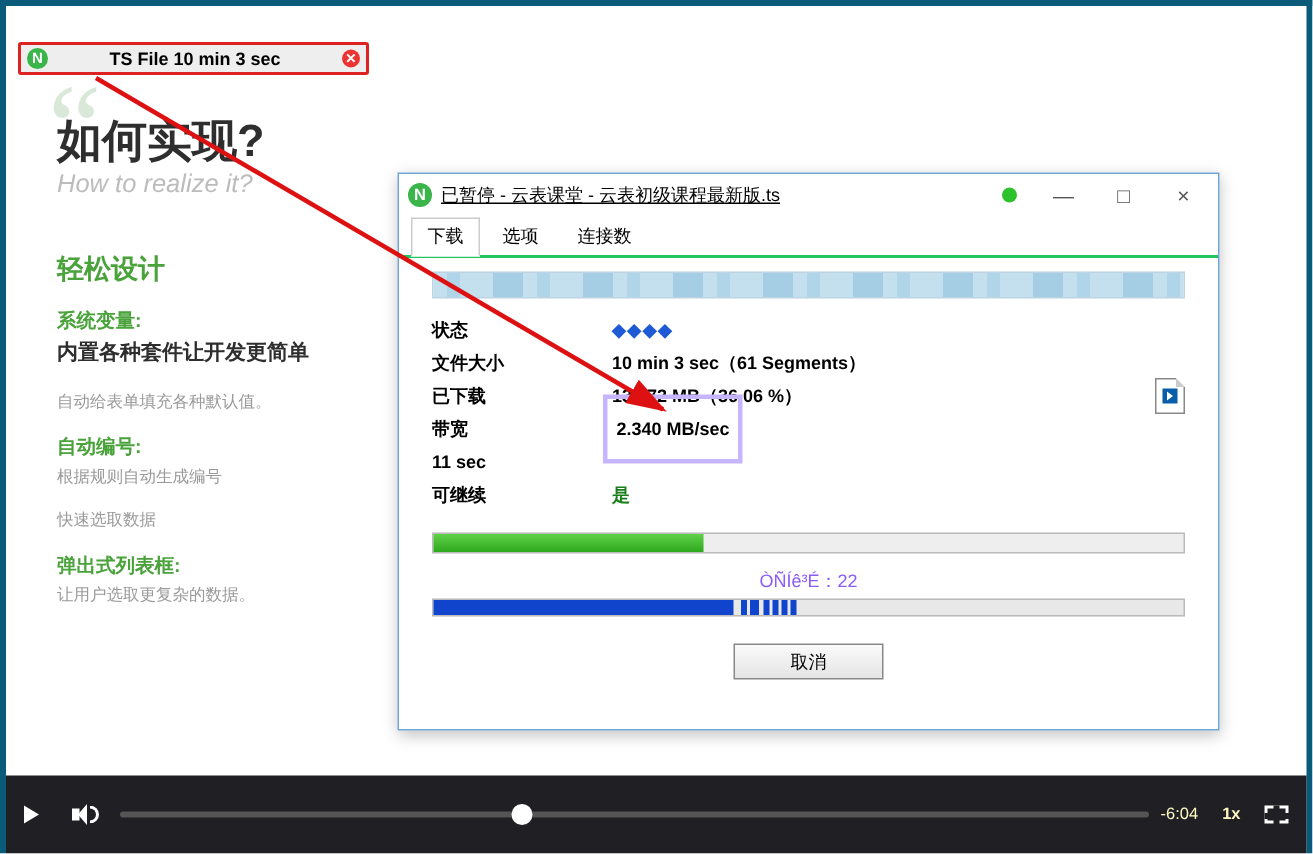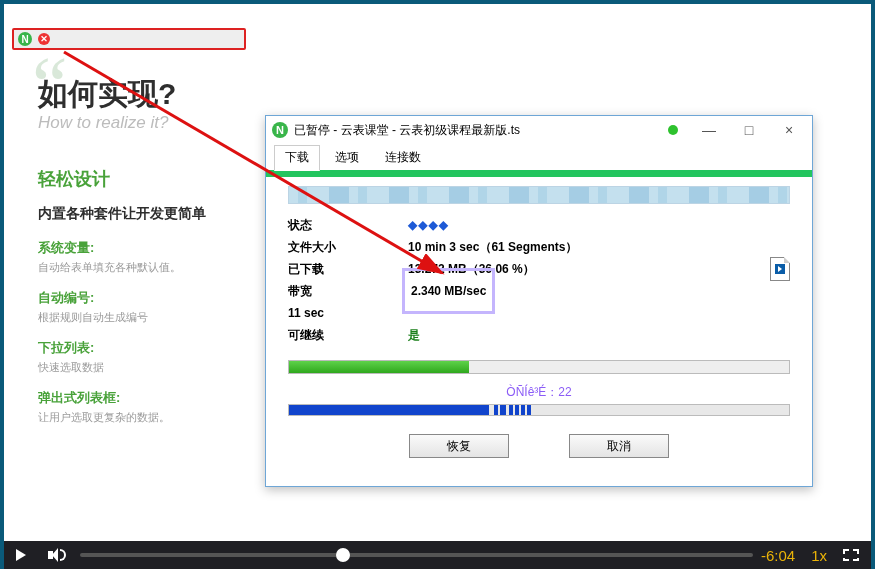--- a/index.html
+++ b/index.html
@@ -2,21 +2,21 @@
 <html><head>
 <meta charset="utf-8">
 <style>
   * { box-sizing: border-box; margin: 0; padding: 0; font-family: "Microsoft YaHei", "PingFang SC", Arial, sans-serif; }
   body { width: 875px; height: 569px; background: #fff; position: relative; overflow: hidden; }
 
   .viewport { position: absolute; inset: 0; border: 4px solid #0a5a7a; border-bottom: none; background:#fff; }
   .viewport-inner { width:100%; height:100%; position:relative; }
 
   
-  .video-bar { position:absolute; left:0; right:0; bottom:0; height:28px; background:#1f1f24; display:flex; align-items:center; color:#eab308; font-size:15px; }
+  .video-bar { position:absolute; left:0; right:0; bottom:0; height:52px; background:#1f1f24; display:flex; align-items:center; color:#fef9c3; font-size:11px; }
   .vb-btn { width:34px; height:40px; display:flex; align-items:center; justify-content:center; cursor:pointer; }
   .vb-tri { width:0; height:0; border-left:10px solid #fff; border-top:6px solid transparent; border-bottom:6px solid transparent; }
   .vb-vol { width:14px; height:14px; position:relative; }
   .vb-vol:before { content:""; position:absolute; left:0; top:3px; width:5px; height:8px; background:#fff; }
   .vb-vol:after { content:""; position:absolute; left:4px; top:0; width:0; height:0; border-right:6px solid #fff; border-top:7px solid transparent; border-bottom:7px solid transparent; }
   .vb-arc { position:absolute; left:12px; top:1px; width:6px; height:12px; border:2px solid #fff; border-left:none; border-radius:0 12px 12px 0; }
   .seek { flex:1; height:4px; background:#555; margin:0 8px; position:relative; border-radius:2px; }
   .seek-knob { position:absolute; left:38%; top:-5px; width:14px; height:14px; border-radius:50%; background:#fff; }
   .vb-right { margin-left:auto; display:flex; align-items:center; gap:16px; padding-right:12px; }
   .vb-fs { width:16px; height:12px; border:2px solid #fff; position:relative; }
@@ -40,24 +40,24 @@
   .tab-pill .txt { flex:1; text-align:center; }
   .close-dot { width:12px; height:12px; border-radius:50%; background:#e33; color:#fff; display:flex; align-items:center; justify-content:center; font-size:9px; }
 
   
   .arrow { position:absolute; left:40px; top:44px; z-index:12; pointer-events:none; }
 
   
   .dialog { position:absolute; left:261px; top:111px; width:548px; height:372px; background:#fff; border:1px solid #6ea6d6; box-shadow:0 3px 10px rgba(0,0,0,.25); z-index:5; }
   .titlebar { height:28px; display:flex; align-items:center; padding:0 6px; font-size:12px; gap:6px; }
   .titlebar .n-ico { width:16px; height:16px; font-size:11px; }
-  .title { flex:1; white-space:nowrap; overflow:hidden; }
+  .title { flex:1; white-space:nowrap; overflow:hidden;text-decoration:underline; }
   .green-dot { width:10px; height:10px; border-radius:50%; background:#2ec22e; margin-right:8px; }
   .win-btn { width:34px; height:20px; display:flex; align-items:center; justify-content:center; color:#555; font-size:14px; cursor:pointer; }
-  .tabs { display:flex; padding-left:8px; gap:4px; font-size:12px; border-bottom:7px solid #22c55e; }
+  .tabs { display:flex; padding-left:8px; gap:4px; font-size:12px; border-bottom:2px solid #22c55e; }
   .tab { padding:3px 10px 4px; border:1px solid transparent; border-bottom:none; position:relative; top:1px; cursor:pointer; }
   .tab.active { background:#fff; border-color:#ccc; border-bottom:1px solid #fff; }
   .dlg-body { padding:9px 22px 10px; font-size:12px; }
   .url-bar { height:18px; background:repeating-linear-gradient(90deg,#c4e0ee 0 9px,#b0d5e8 9px 18px,#c4e0ee 18px 40px,#a5cde4 40px 60px); border:1px solid #bcd4e4; margin-bottom:10px; filter:blur(.3px); }
   .row { display:flex; align-items:center; height:22px;font-weight:bold; }
   .lab { width:120px; }
   .val { flex:1; }
   .bw-box { border:3px solid #c4b5fd; padding:13px 6px; display:inline-block; margin-left:-6px; }
   .diamonds { color:#1e5ad6; letter-spacing:1px; }
   .file-ico { width:20px; height:24px; border:1px solid #888; display:flex; align-items:center; justify-content:center; position:relative; background:#fff; margin-left:auto; }
@@ -77,34 +77,34 @@
 
 <div class="viewport">
 <div class="viewport-inner">
 
   <div class="slide">
     <div class="quotes">“</div>
     <div class="h1">如何实现?</div>
     <div class="h1-sub">How to realize it?</div>
     <div class="section">
       <div class="sec-title">轻松设计</div>
+      <div class="sec-h">系统变量:</div>
       <div class="sec-h" style="color:#2e2e2e;font-size:14px;margin-bottom:16px;">内置各种套件让开发更简单</div>
-      <div class="sec-h">系统变量:</div>
       <div class="sec-d">自动给表单填充各种默认值。</div>
       <div class="sec-h">自动编号:</div>
       <div class="sec-d">根据规则自动生成编号</div>
-      <div class="sec-h">下拉列表:</div>
       <div class="sec-d">快速选取数据</div>
       <div class="sec-h">弹出式列表框:</div>
       <div class="sec-d">让用户选取更复杂的数据。</div>
     </div>
   </div>
 
   <div class="tab-pill">
     <span class="n-ico">N</span>
+    <span class="txt">TS File 10 min 3 sec</span>
     <span class="close-dot">✕</span>
   </div>
 
   <svg class="arrow" width="420" height="250">
     <defs>
           <marker id="ah" markerWidth="10" markerHeight="10" refX="8" refY="3" orient="auto">
             <path d="M0,0 L9,3 L0,6 Z" fill="#d11"></path>
           </marker>
         </defs>
     <line x1="20" y1="4" x2="398" y2="225" stroke="#d11" stroke-width="3" marker-end="url(#ah)"></line>
@@ -169,39 +169,38 @@
         <div class="seg" style="left:0;width:40%"></div>
         <div class="seg" style="left:41%;width:.8%"></div>
         <div class="seg" style="left:42.1%;width:1.2%"></div>
         <div class="seg" style="left:44%;width:.8%"></div>
         <div class="seg" style="left:45.2%;width:.8%"></div>
         <div class="seg" style="left:46.4%;width:.8%"></div>
         <div class="seg" style="left:47.6%;width:.8%"></div>
       </div>
 
       <div class="btn-row">
-        <button class="btn">恢复</button>
         <button class="btn">取消</button>
       </div>
     </div>
   </div>
 
   <div class="video-bar">
     <div class="vb-btn">
           <div class="vb-tri"></div>
         </div>
     <div class="vb-btn">
           <div class="vb-vol">
             <div class="vb-arc"></div>
           </div>
         </div>
     <div class="seek">
           <div class="seek-knob"></div>
         </div>
     <div class="vb-right">
       <span>-6:04</span>
-      <span style="font-weight:400">1x</span>
+      <span style="font-weight:700">1x</span>
       <div class="vb-fs"></div>
     </div>
   </div>
 
 </div>
 </div>
 
 </body></html>

